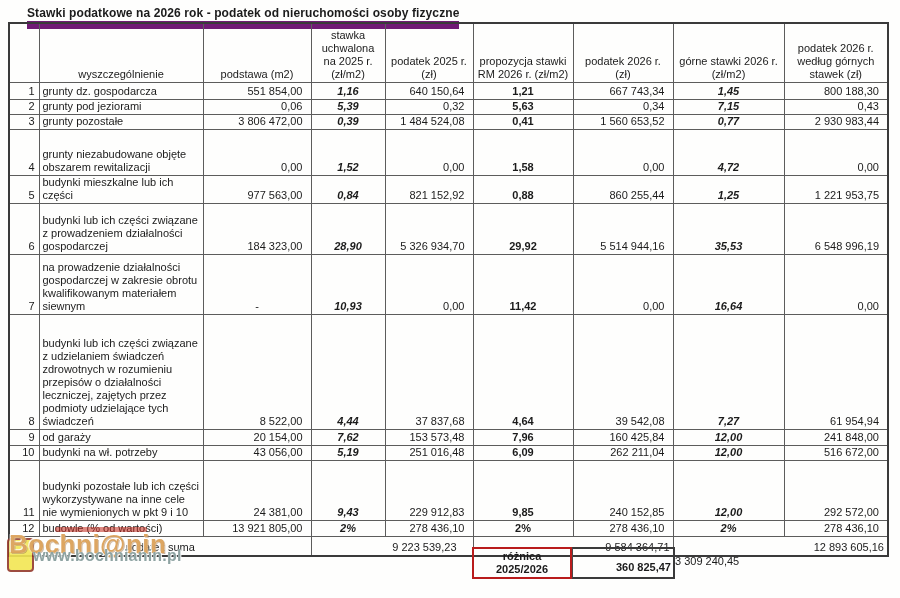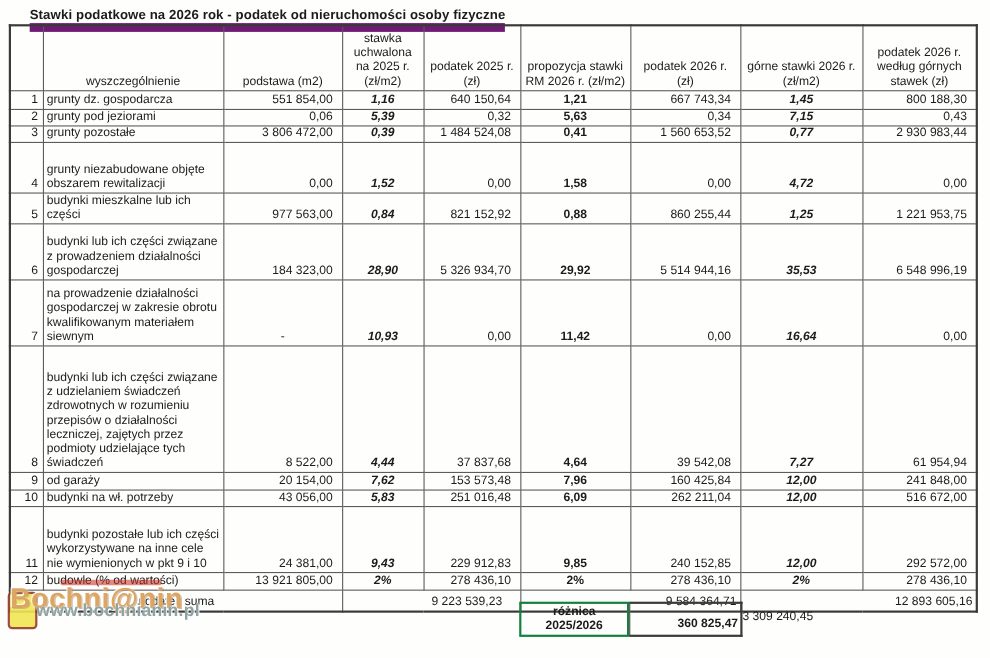--- a/index.html
+++ b/index.html
@@ -43,21 +43,21 @@
   tfoot td{border-left:none;border-right:none;border-top:1px solid #4a4a4a;height:17px;font-weight:bold;vertical-align:middle;}
   tfoot td.sum-label{text-align:center;}
   tfoot td.sum{text-align:right;padding-right:3px;}
   tfoot td.sum.t25{padding-right:16px;}
   
   .bottom-row{
     position:absolute;left:8px;top:547px;width:880px;height:32px;display:flex;font-size:11px;
   }
   .bottom-row .spacer{width:464px;}
   .diff-label-cell{
-    width:100px;border:2px solid #15803d;box-sizing:border-box;
+    width:100px;border:2px solid #b91c1c;box-sizing:border-box;
     display:flex;flex-direction:column;justify-content:center;align-items:center;
     font-weight:bold;line-height:13px;
   }
   .diff-value-cell{
     width:103px;border:2px solid #3a3a3a;border-left:1px solid #4a4a4a;box-sizing:border-box;
     display:flex;align-items:flex-end;justify-content:flex-end;
     font-weight:bold;padding:0 2px 4px 0;
   }
   .remain-label{
     width:112px;font-style:italic;padding:1px 0 0 8px;line-height:14px;box-sizing:border-box;
@@ -214,21 +214,21 @@
           <td class="num">153 573,48</td>
           <td class="rate">7,96</td>
           <td class="num">160 425,84</td>
           <td class="rate ital">12,00</td>
           <td class="num">241 848,00</td>
         </tr>
         <tr>
           <td class="cell-no">10</td>
           <td class="cell-name">budynki na wł. potrzeby</td>
           <td class="num">43 056,00</td>
-          <td class="rate ital">5,83</td>
+          <td class="rate ital">5,19</td>
           <td class="num">251 016,48</td>
           <td class="rate">6,09</td>
           <td class="num">262 211,04</td>
           <td class="rate ital">12,00</td>
           <td class="num">516 672,00</td>
         </tr>
         <tr>
           <td class="cell-no">11</td>
           <td class="cell-name">budynki pozostałe lub ich części wykorzystywane na inne cele nie wymienionych w pkt 9 i 10</td>
           <td class="num">24 381,00</td>

